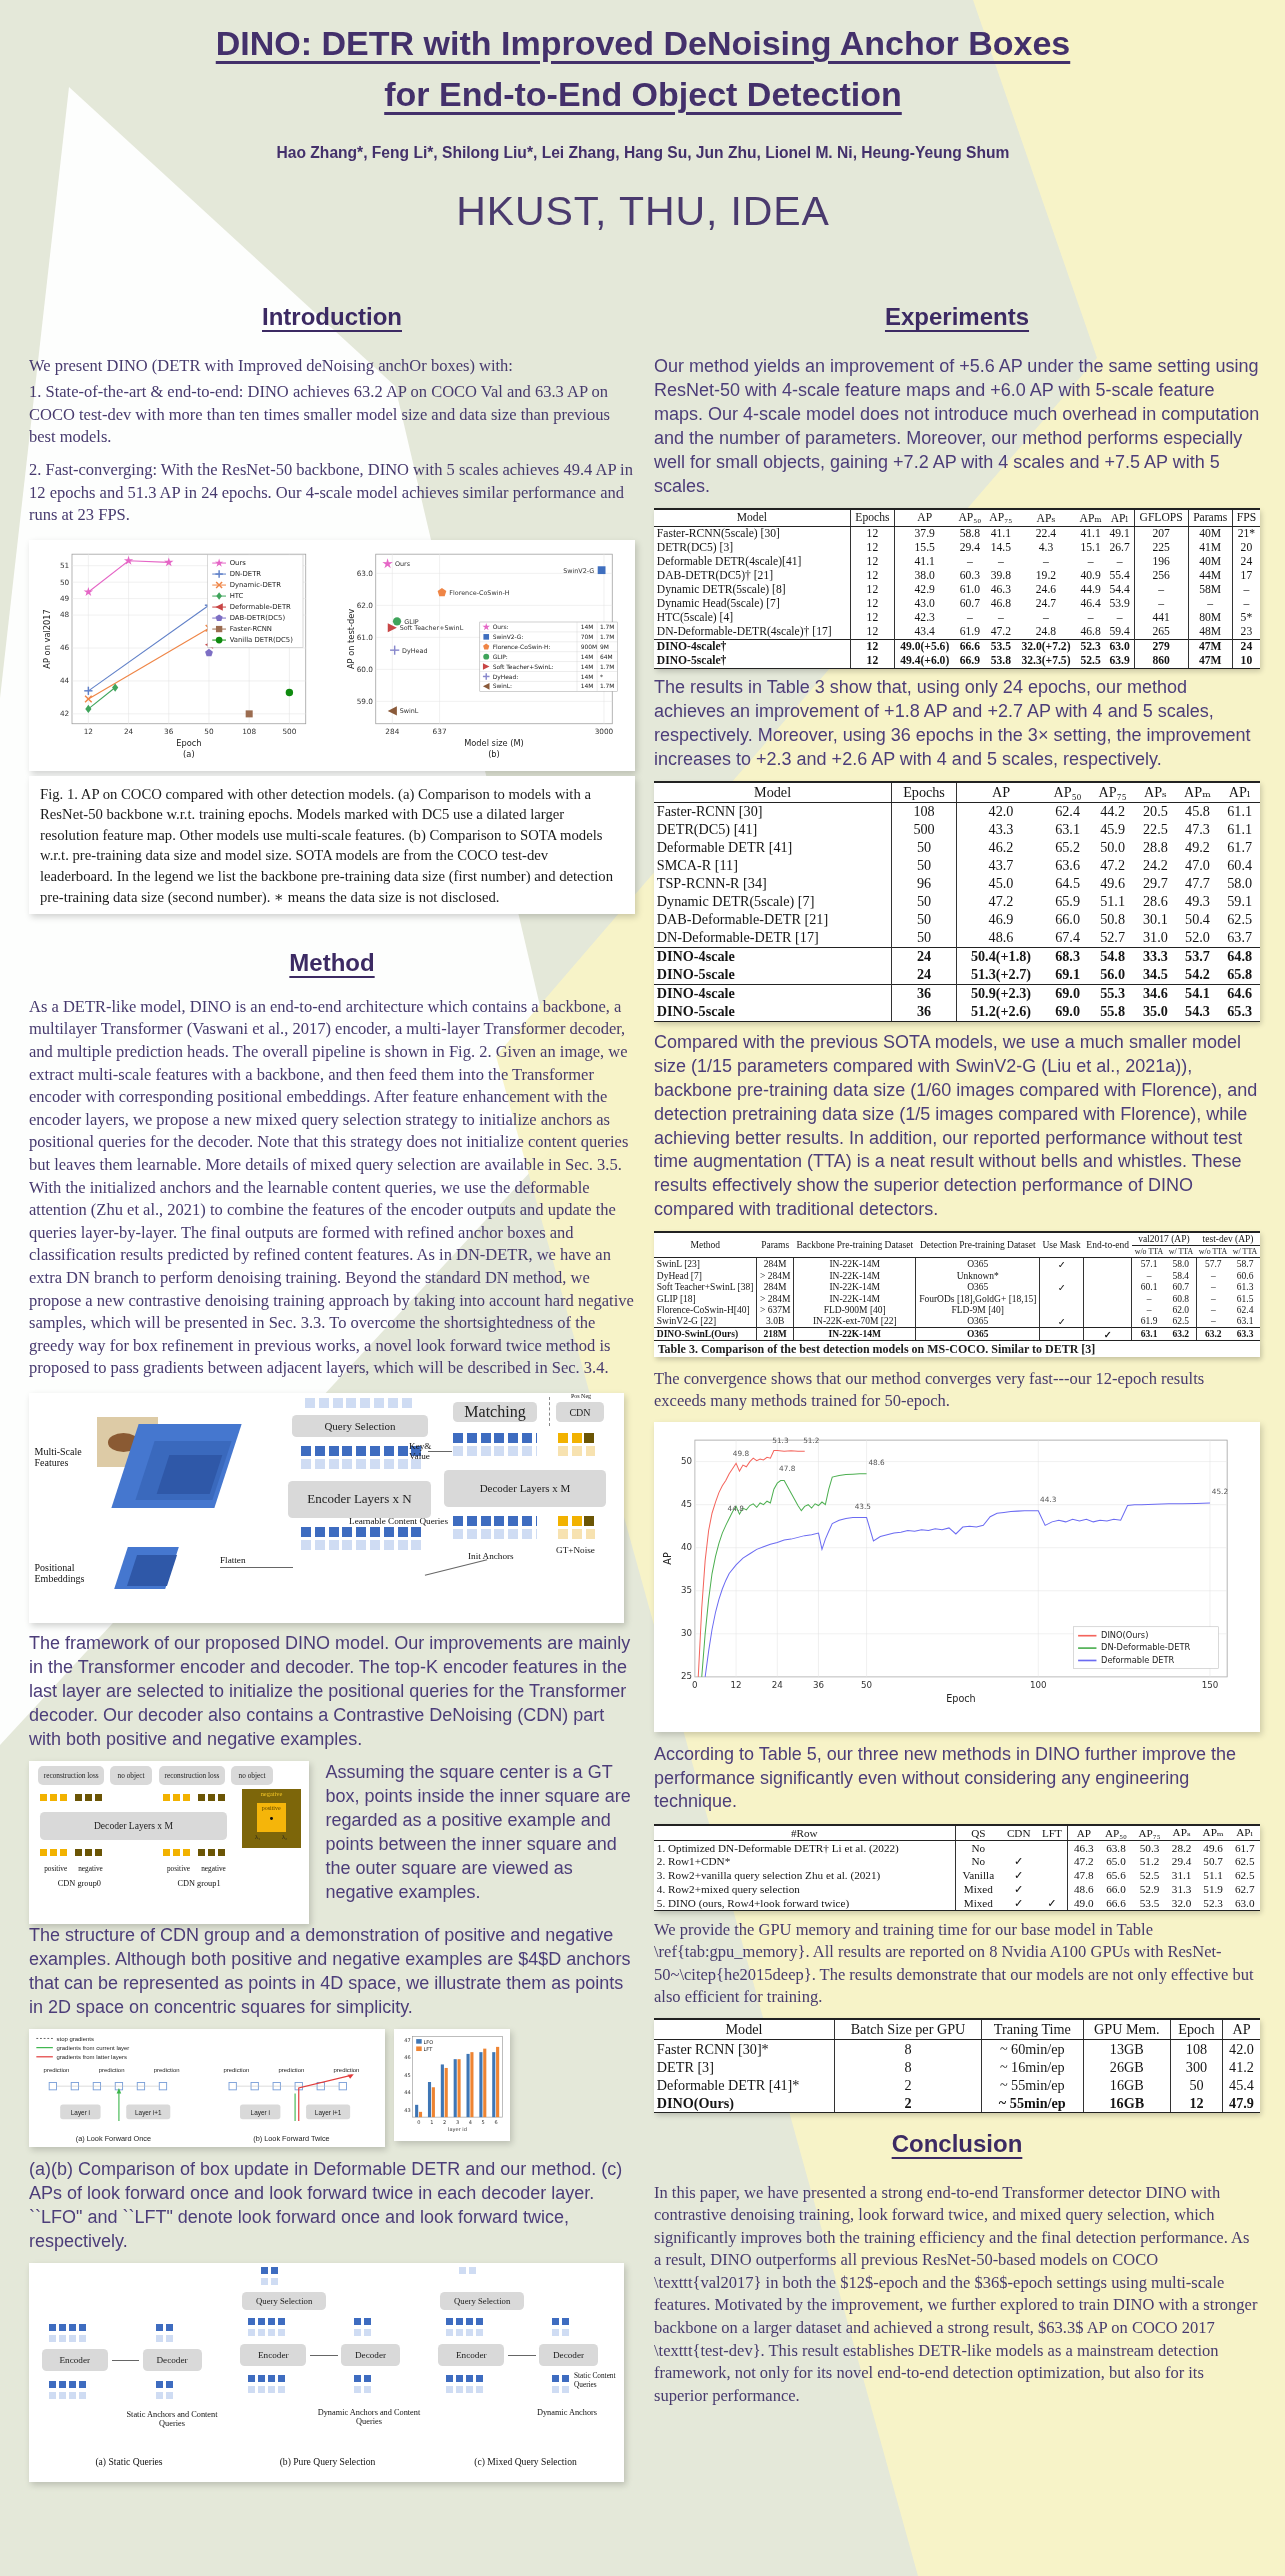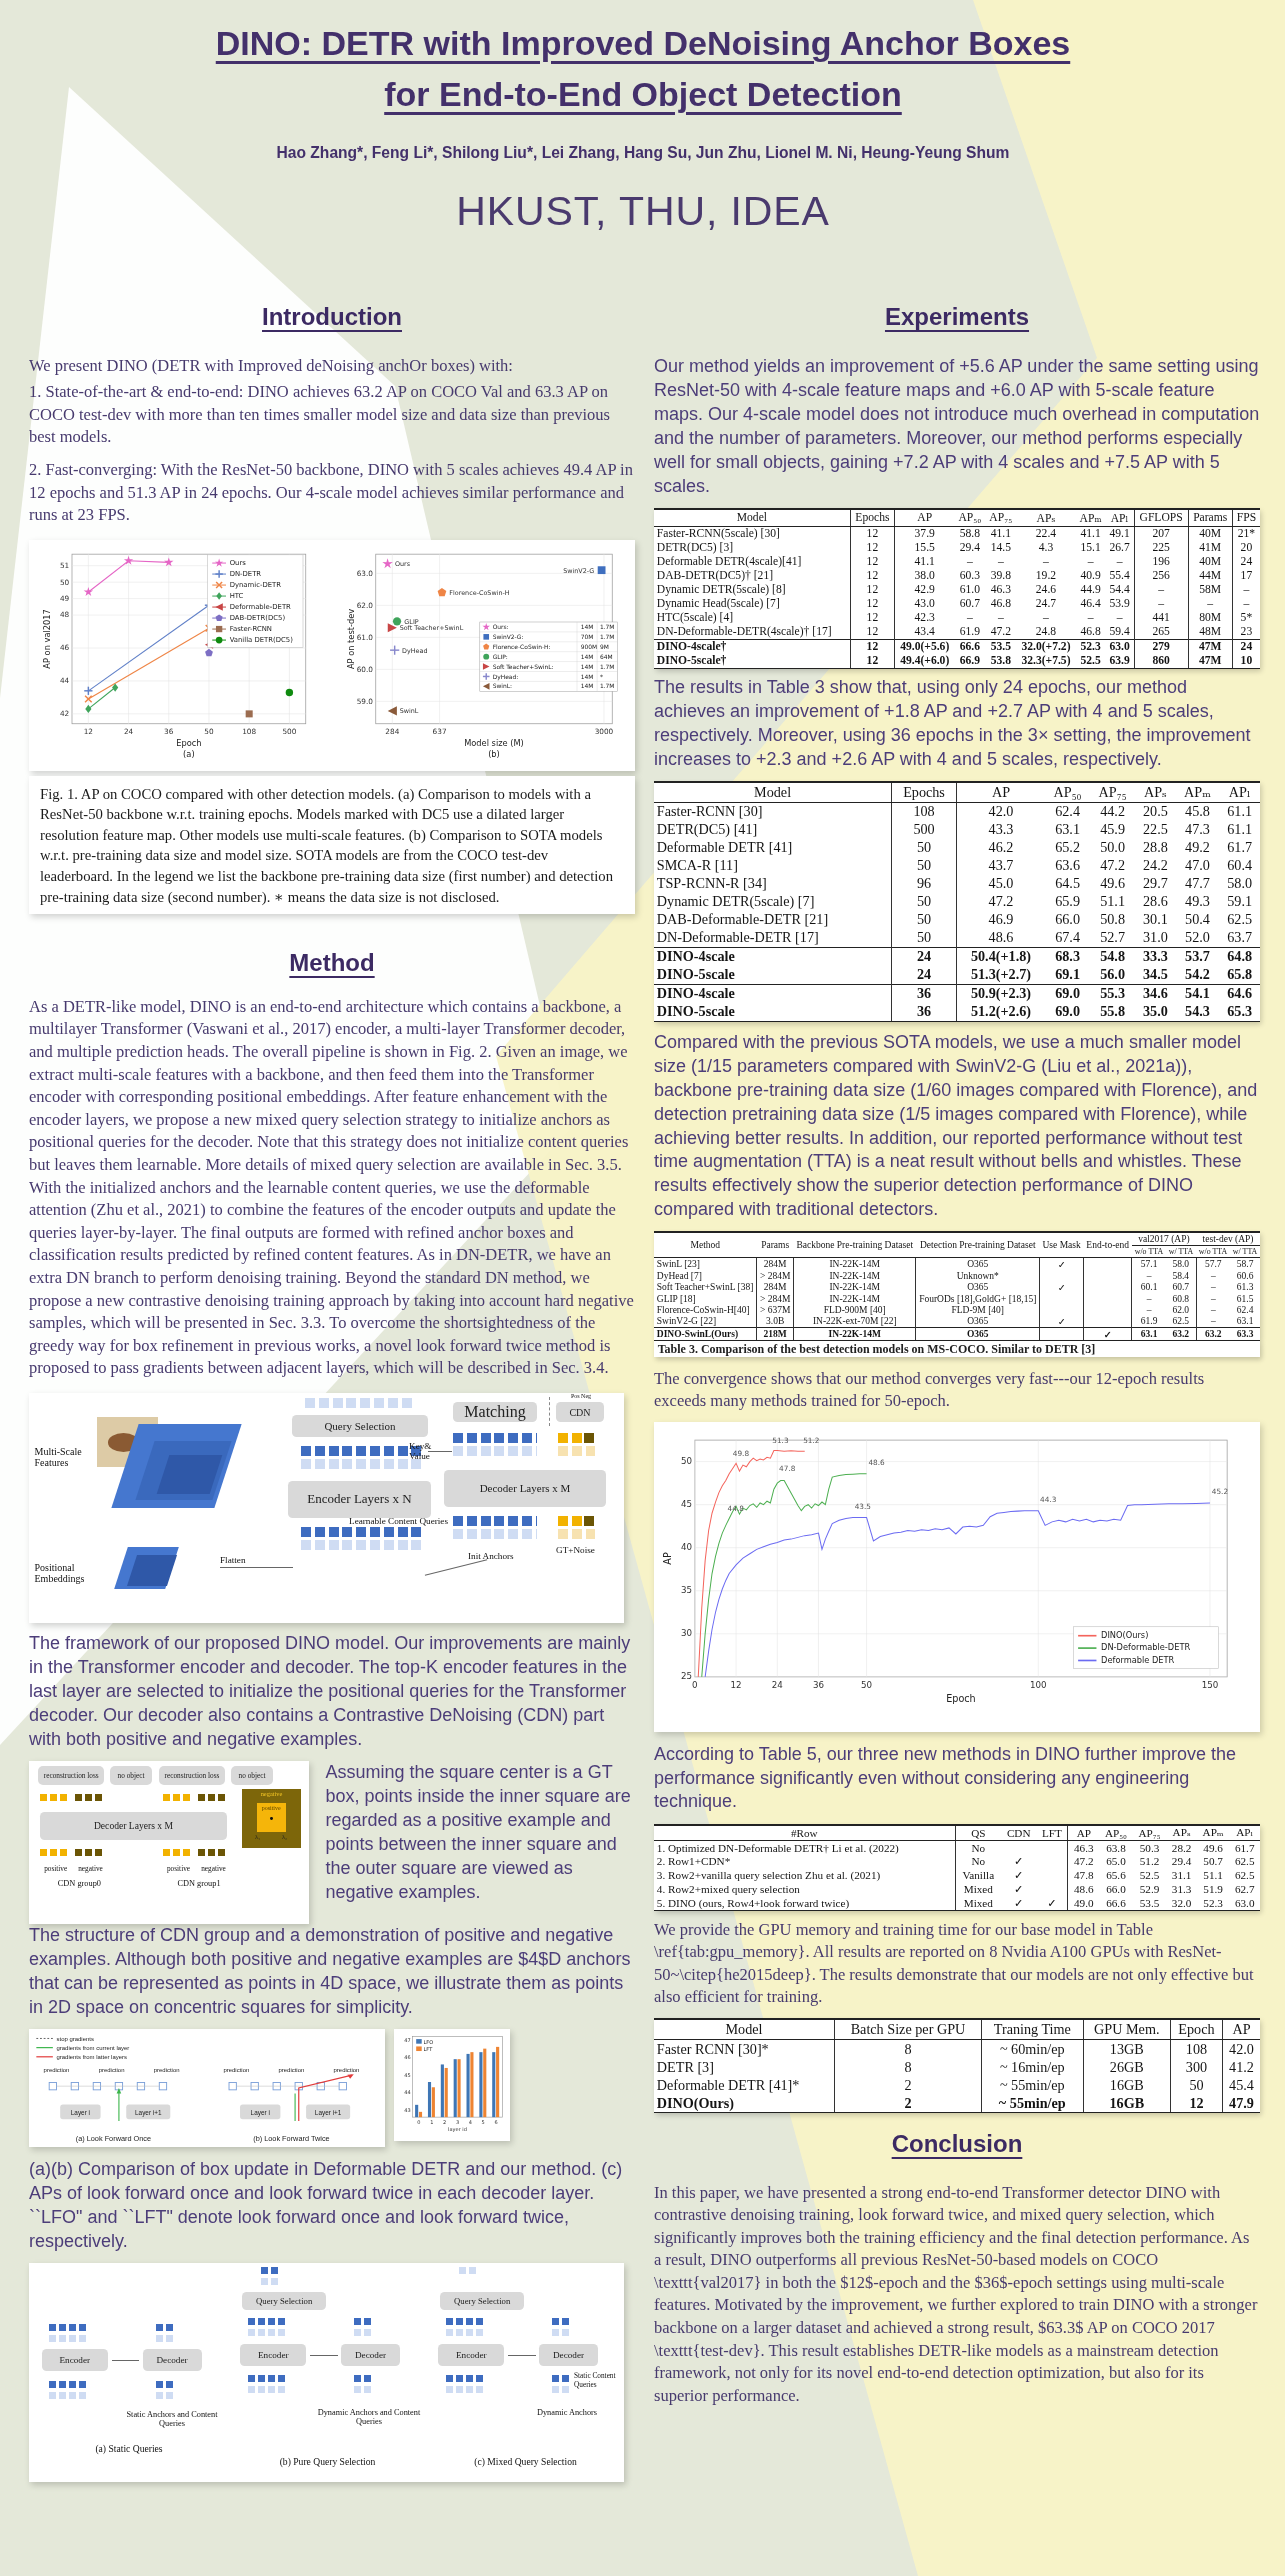--- a/index.html
+++ b/index.html
@@ -417,21 +417,21 @@
         <div class="gbox" style="left:7.3px;top:86px;width:66px;height:22px;font-size:9.2px;">Encoder</div>
         <div class="sqrow" style="left:14.7px;top:118px;width:38px;--c:#3e6cc0;--s:7.3px;--p:10px;"></div>
         <div class="sqrow" style="left:14.7px;top:129px;width:38px;--c:#cfdcf3;--s:7.3px;--p:10px;"></div>
         <div class="hline" style="left:77px;top:97px;width:27.6px;"></div>
         <div class="sqrow" style="left:121px;top:61px;width:17.4px;--c:#3e6cc0;--s:7.3px;--p:10px;"></div>
         <div class="sqrow" style="left:121px;top:72px;width:17.4px;--c:#cfdcf3;--s:7.3px;--p:10px;"></div>
         <div class="gbox" style="left:108px;top:86px;width:59px;height:22px;font-size:9.2px;">Decoder</div>
         <div class="sqrow" style="left:121px;top:118px;width:17.4px;--c:#3e6cc0;--s:7.3px;--p:10px;"></div>
         <div class="sqrow" style="left:121px;top:129px;width:17.4px;--c:#cfdcf3;--s:7.3px;--p:10px;"></div>
         <div class="dlabel" style="left:84px;top:147px;width:107px;font-size:8.3px;text-align:center;">Static Anchors and Content Queries</div>
-        <div class="dlabel" style="left:0;top:180px;width:189px;font-size:9.6px;text-align:center;">(a) Static Queries</div>
+        <div class="dlabel" style="left:0;top:193px;width:189px;font-size:9.6px;text-align:center;">(a) Static Queries</div>
       </div>
 
       <div style="position:absolute;left:204px;top:0;width:189px;height:219px;">
         <div class="sqrow" style="left:27.6px;top:3.7px;width:17.4px;--c:#3e6cc0;--s:7.3px;--p:10px;"></div>
         <div class="sqrow" style="left:27.6px;top:14.7px;width:17.4px;--c:#cfdcf3;--s:7.3px;--p:10px;"></div>
         <div class="gbox" style="left:9.2px;top:29px;width:84px;height:18.4px;font-size:8.7px;">Query Selection</div>
         <div class="sqrow" style="left:14.7px;top:55px;width:38px;--c:#3e6cc0;--s:7.3px;--p:10px;"></div>
         <div class="sqrow" style="left:14.7px;top:66px;width:38px;--c:#cfdcf3;--s:7.3px;--p:10px;"></div>
         <div class="gbox" style="left:7.3px;top:81px;width:66px;height:22px;font-size:9.2px;">Encoder</div>
         <div class="sqrow" style="left:14.7px;top:112px;width:38px;--c:#3e6cc0;--s:7.3px;--p:10px;"></div>

